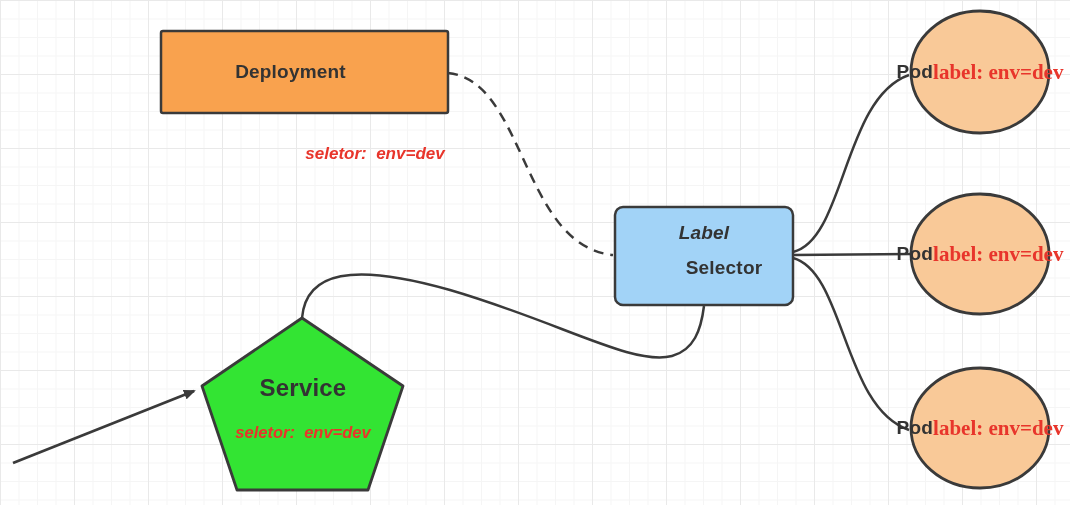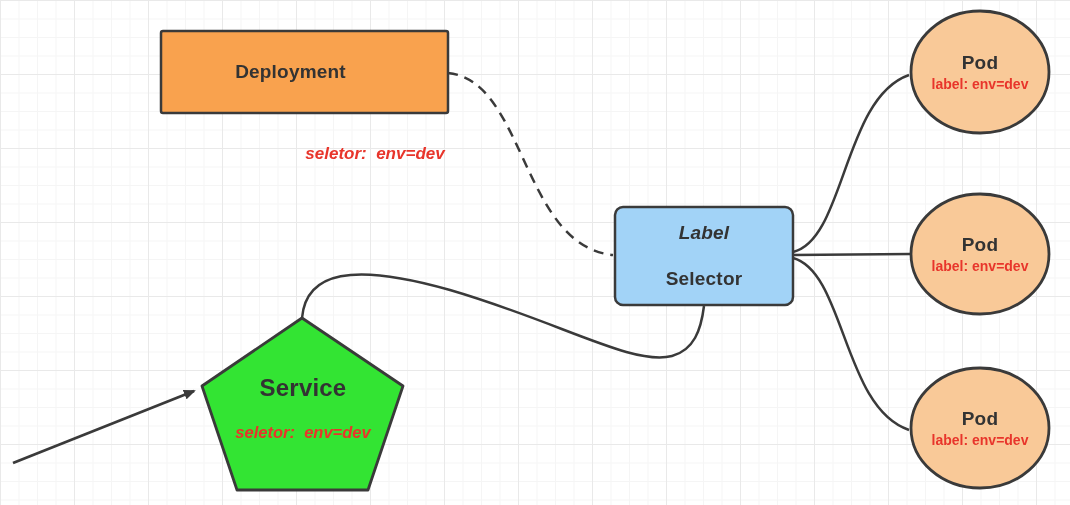--- a/index.html
+++ b/index.html
@@ -18,22 +18,22 @@
   }
   svg.layer{position:absolute;left:0;top:0;width:1070px;height:505px;}
   .lbl{
     position:absolute;z-index:2;
     display:flex;align-items:center;justify-content:center;
     color:#333333;font-weight:bold;white-space:pre;
     pointer-events:none;
   }
   .node-title{font-size:19px;letter-spacing:.2px;}
   .note-red{color:#e8352b;font-style:italic;font-size:17px;}
-  .pod-label-red{color:#e8352b;font-size:14px;}
-  .pod-stack{flex-direction:column;line-height:1.35;}
+  .pod-label-red{color:#e8352b;font-size:21px;font-family:Liberation Serif, serif;}
+  .pod-stack{flex-direction:row;line-height:1.35;}
 </style>
 </head>
 <body>
 
 <div class="canvas">
 
   <svg class="layer" viewBox="0 0 1070 505">
     <defs>
       <marker id="arrowhead" markerWidth="12" markerHeight="10" refX="10" refY="5" orient="auto" markerUnits="userSpaceOnUse">
         <polygon points="0,0 12,5 0,10" fill="#3a3a3a"></polygon>
@@ -63,21 +63,21 @@
     <ellipse cx="980" cy="254" rx="69" ry="60" stroke="#3a3a3a" stroke-width="2.8" fill="#f9c998"></ellipse>
 
     <ellipse cx="980" cy="428" rx="69" ry="60" stroke="#3a3a3a" stroke-width="2.8" fill="#f9c998"></ellipse>
   </svg>
 
   <div class="lbl node-title" style="left:147px;top:31px;width:287px;height:82px;text-align:center;">Deployment</div>
 
   <div class="lbl note-red" style="left:280px;top:142px;width:190px;height:24px;">seletor:  env=dev</div>
 
   <div class="lbl node-title" style="left:615px;top:221px;width:178px;height:24px;font-style:italic;">Label</div>
-  <div class="lbl node-title" style="left:615px;top:267px;width:178px;height:24px;">Selector</div>
+  <div class="lbl node-title" style="left:615px;top:256px;width:178px;height:24px;padding-left:20px;">Selector</div>
 
   <div class="lbl node-title" style="left:203px;top:375px;width:200px;height:26px;font-size:24px;">Service</div>
   <div class="lbl note-red" style="left:203px;top:420px;width:200px;height:24px;font-size:16.5px;">seletor:  env=dev</div>
 
   <div class="lbl pod-stack" style="left:912px;top:34px;width:136px;height:76px;">
     <span class="node-title">Pod</span>
     <span class="pod-label-red">label: env=dev</span>
   </div>
 
   <div class="lbl pod-stack" style="left:912px;top:216px;width:136px;height:76px;">

